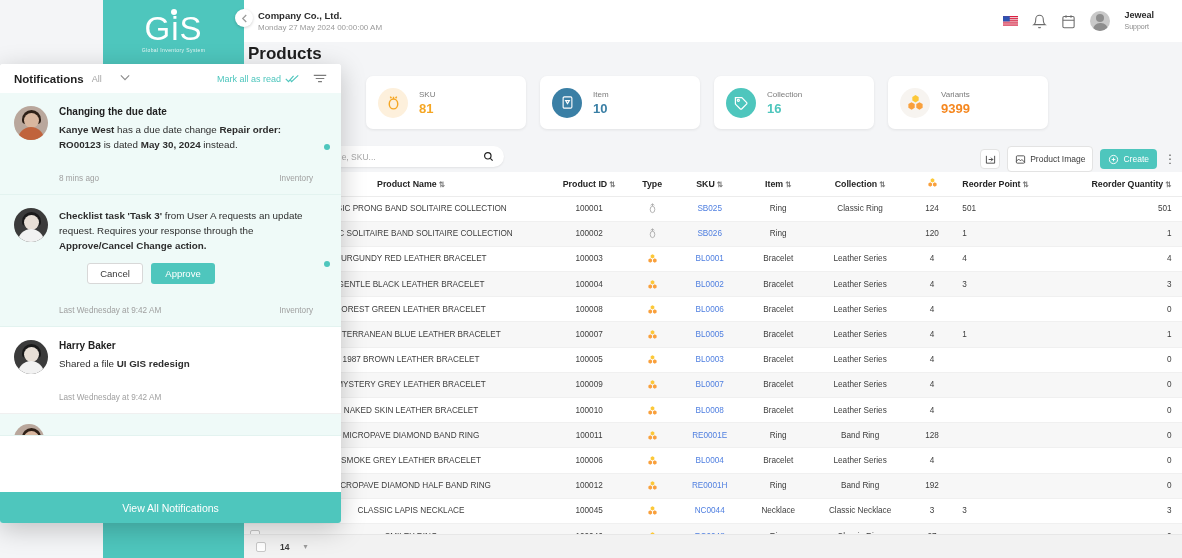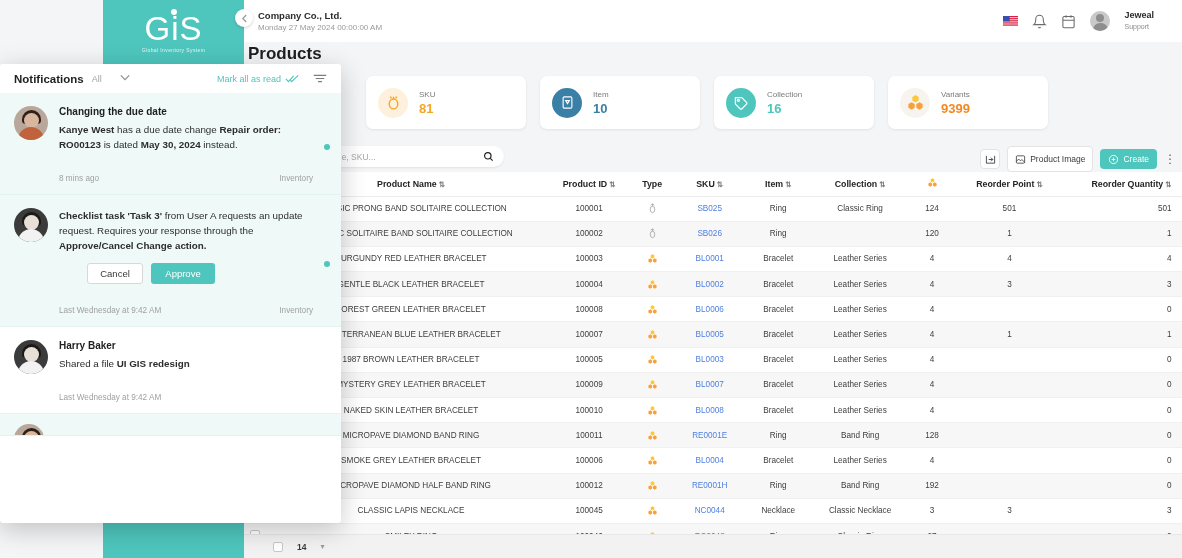--- a/index.html
+++ b/index.html
@@ -133,35 +133,35 @@
   tbody tr:nth-child(even) { background: #f7f7f7; }
   tbody tr:nth-child(odd) { background: #ffffff; }
   .c-check { width: 26px; }
   .c-name  { width: 250px; text-align: center; }
   .c-pid   { width: 72px; text-align: center; }
   .c-type  { width: 42px; text-align: center; }
   .c-sku   { width: 62px; text-align: center; }
   .c-item  { width: 62px; text-align: center; }
   .c-coll  { width: 86px; text-align: center; }
   .c-var   { width: 44px; text-align: center; }
-  .c-rp    { width: 96px; text-align: center; }
+  .c-rp    { width: 96px; text-align: left; }
   .c-rq    { width: 104px; text-align: right; }
   .c-stat  { width: 60px; text-align: left; }
   .sku-link { color: #4f7fe0; }
   .sort-ico { color: #7b7b7b; font-size: 7.5px; margin-left: 2px; }
   .row-check {
     width: 10px; height: 10px; border: 1px solid #c8c8c8; border-radius: 2px;
     background: #fff; display: inline-block;
   }
   .type-ico { display:inline-block; width: 11px; height: 11px; vertical-align: middle; }
 
   
   .pager {
     position: absolute; left: 244px; bottom: 0; right: 0; height: 24px;
-    background: #f2f2f2; display: flex; align-items: center; padding-left: 29px; gap: 14px;
+    background: #f2f2f2; display: flex; align-items: center; padding-left: 12px; gap: 14px;
     border-top: 1px solid #e7e7e7;
   }
   .pager-num { font-size: 8.5px; font-weight: bold; color: #3a3a3a; }
   .pager-caret { color: #9c9c9c; font-size: 8px; }
 
   
   .notif {
     position: absolute; left: 0; top: 64px; width: 341px; height: 459px;
     background: #ffffff; border-radius: 3px;
     box-shadow: 0 6px 26px rgba(0,0,0,.22); overflow: hidden; z-index: 40;
@@ -727,15 +727,18 @@
       </div>
 
       <div class="nitem unread" style="padding-top:10px;height:20px;overflow:hidden">
         <span class="nav-av" style="width:30px;height:30px">
           <span class="hair"></span>
             <span class="head"></span>
         </span>
       </div>
     </div>
 
+    <div class="notif-foot">
+      <span>View All Notifications</span>
+    </div>
   </div>
 
 </div>
 
 </body></html>

